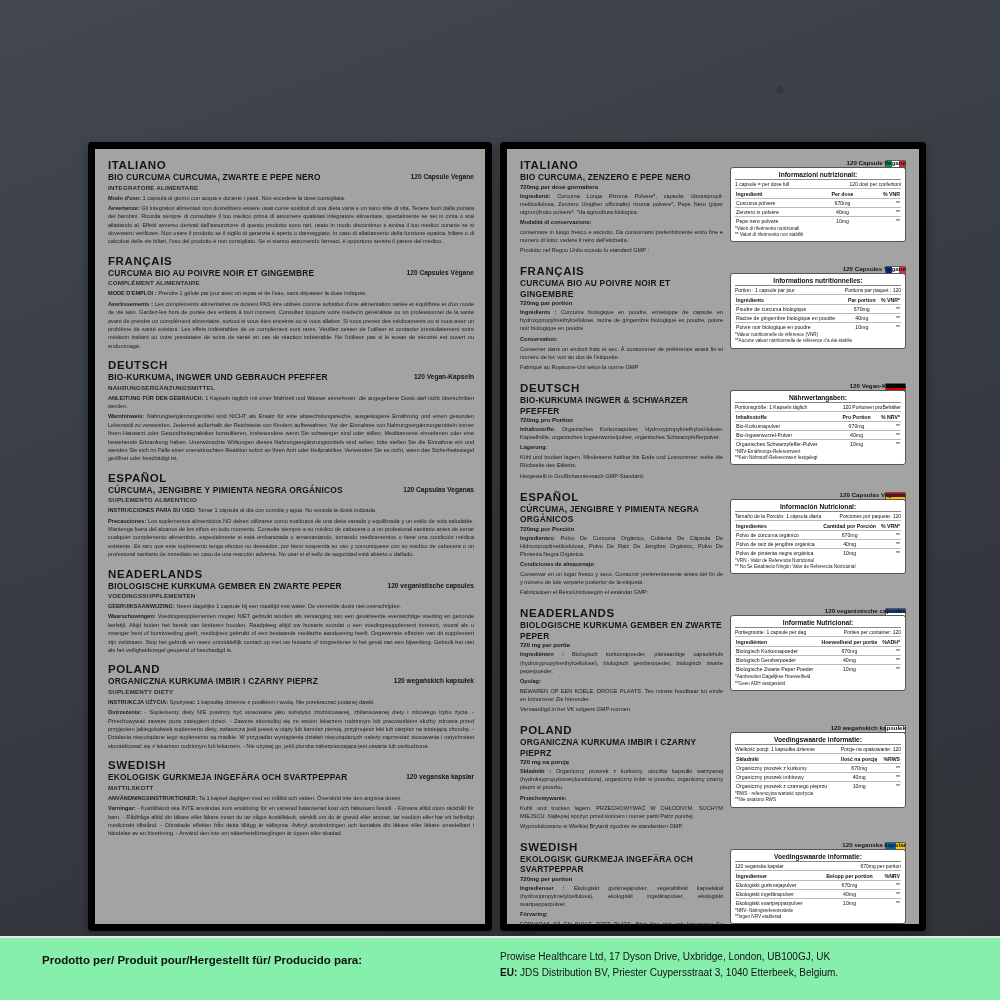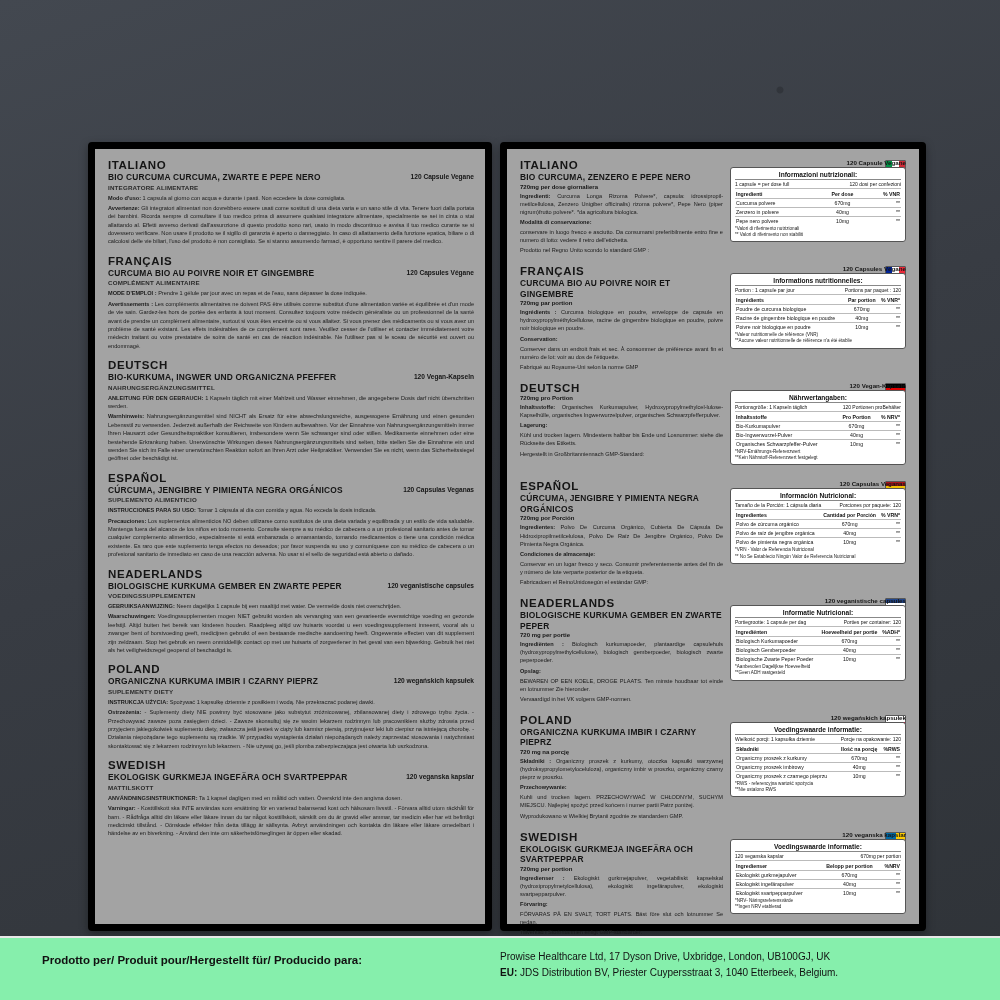--- a/index.html
+++ b/index.html
@@ -153,21 +153,21 @@
           <div class="lsub">CURCUMA BIO AU POIVRE NOIR ET GINGEMBRE</div>
           <div class="lnote">COMPLÉMENT ALIMENTAIRE</div>
           <div class="caps">120 Capsules Végane</div>
           <div class="body">
             <p><b>MODE D'EMPLOI :</b> Prendre 1 gélule par jour avec un repas et de l'eau, sans dépasser la dose indiquée.</p>
             <p><b>Avertissements :</b> Les compléments alimentaires ne doivent PAS être utilisés comme substitut d'une alimentation variée et équilibrée et d'un mode de vie sain. Gardez-les hors de portée des enfants à tout moment. Consultez toujours votre médecin généraliste ou un professionnel de la santé avant de prendre un complément alimentaire, surtout si vous êtes enceinte ou si vous allaitez. Si vous prenez des médicaments ou si vous avez un problème de santé existant. Les effets indésirables de ce complément sont rares. Veuillez cesser de l'utiliser et contacter immédiatement votre médecin traitant ou votre prestataire de soins de santé en cas de réaction indésirable. Ne l'utilisez pas si le sceau de sécurité est ouvert ou endommagé.</p>
           </div>
         </div>
         <div class="lang">
           <div class="lname">DEUTSCH</div>
-          <div class="lsub">BIO-KURKUMA, INGWER UND ORGANICZNA PFEFFER</div>
+          <div class="lsub">BIO-KURKUMA, INGWER UND GEBRAUCH PFEFFER</div>
           <div class="lnote">NAHRUNGSERGÄNZUNGSMITTEL</div>
           <div class="caps">120 Vegan-Kapseln</div>
           <div class="body">
             <p><b>ANLEITUNG FÜR DEN GEBRAUCH:</b> 1 Kapseln täglich mit einer Mahlzeit und Wasser einnehmen, die angegebene Dosis darf nicht überschritten werden.</p>
             <p><b>Warnhinweis:</b> Nahrungsergänzungsmittel sind NICHT als Ersatz für eine abwechslungsreiche, ausgewogene Ernährung und einen gesunden Lebensstil zu verwenden. Jederzeit außerhalb der Reichweite von Kindern aufbewahren. Vor der Einnahme von Nahrungsergänzungsmitteln immer Ihren Hausarzt oder Gesundheitspraktiker konsultieren, insbesondere wenn Sie schwanger sind oder stillen. Medikamente einnehmen oder eine bestehende Erkrankung haben. Unerwünschte Wirkungen dieses Nahrungsergänzungsmittels sind selten, bitte stellen Sie die Einnahme ein und wenden Sie sich im Falle einer unerwünschten Reaktion sofort an Ihren Arzt oder Heilpraktiker. Verwenden Sie es nicht, wenn das Sicherheitssiegel geöffnet oder beschädigt ist.</p>
           </div>
         </div>
         <div class="lang">
           <div class="lname">ESPAÑOL</div>
           <div class="lsub">CÚRCUMA, JENGIBRE Y PIMIENTA NEGRA ORGÁNICOS</div>
@@ -331,20 +331,21 @@
         </div>
         <div class="lang">
           <div class="flag h">
             <span style="background:#000000"></span>
             <span style="background:#dd0000"></span>
             <span style="background:#ffce00"></span>
           </div>
           <div class="rrow">
             <div class="rleft">
               <div class="lname">DEUTSCH</div>
+              <div class="lsub" style="padding-right:0">BIO-KURKUMA INGWER &amp; SCHWARZER PFEFFER</div>
               <div class="mgperday">720mg pro Portion</div>
               <div class="rbody">
                 <p><b>Inhaltsstoffe:</b> Organisches Kurkumapulver, Hydroxypropylmethylcel-lulose-Kapselhülle, organisches Ingwerwurzelpulver, organisches Schwarzpfefferpulver.</p>
                 <p><b>Lagerung:</b></p>
                 <p>Kühl und trocken lagern. Mindestens haltbar bis Ende und Losnummer: siehe die Rückseite des Etiketts.</p>
                 <p>Hergestellt in Großbritanniennach GMP-Standard:</p>
               </div>
             </div>
             <div class="rright">
               <div class="capsline">120 Vegan-Kapseln</div>

